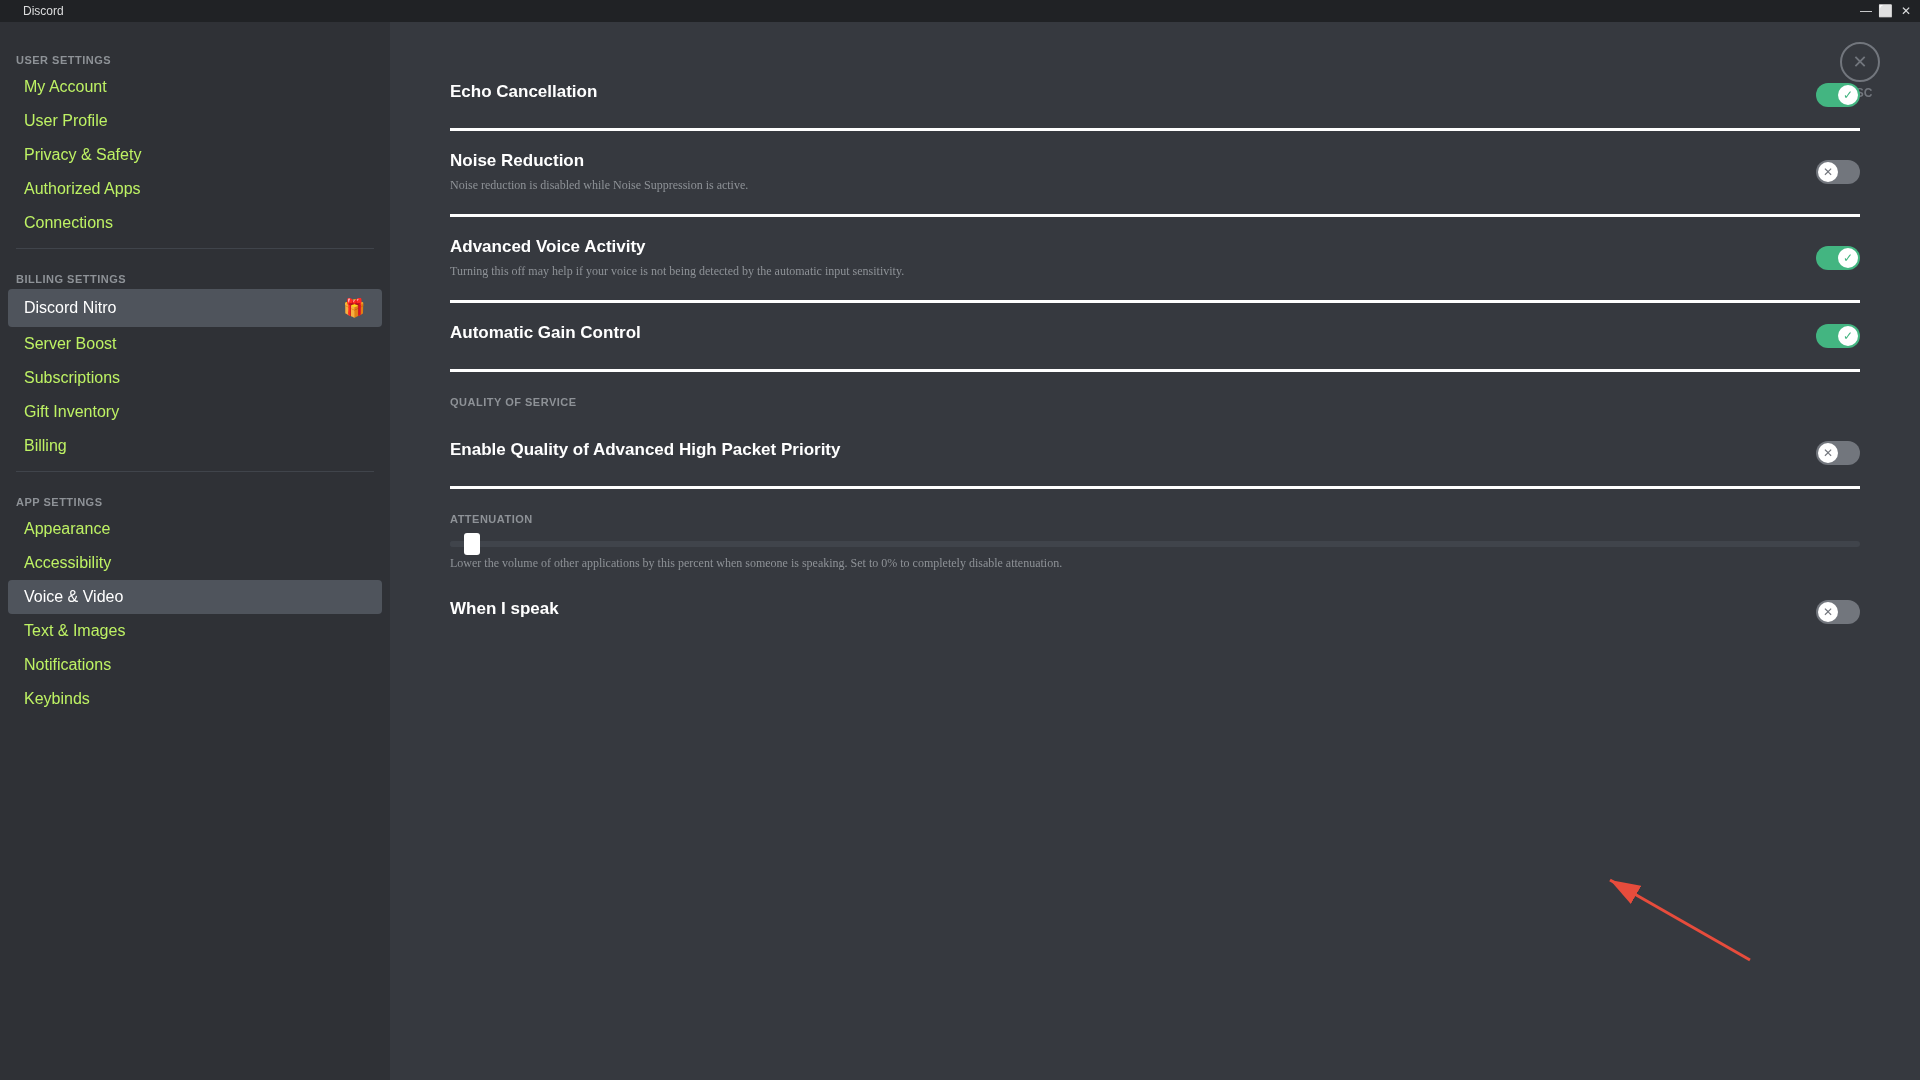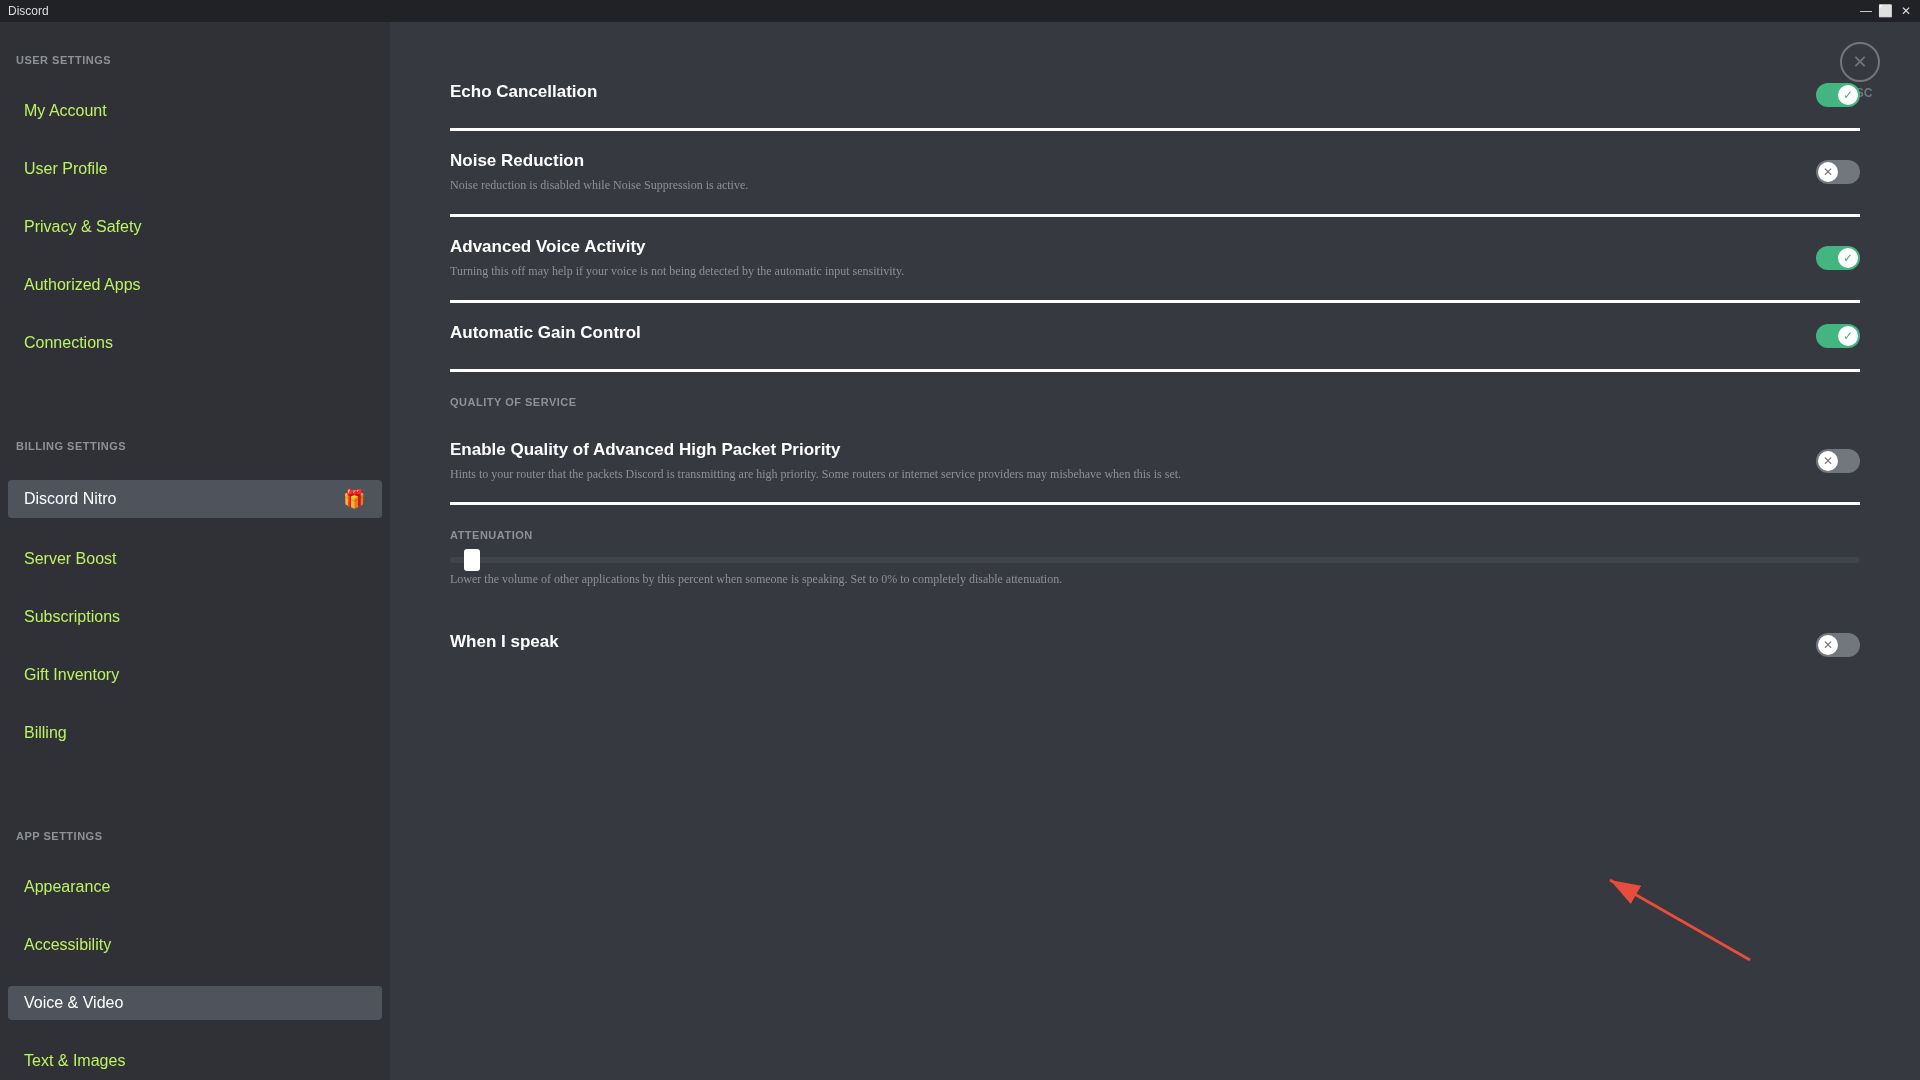--- a/index.html
+++ b/index.html
@@ -20,20 +20,21 @@
       background: #202225;
       display: flex;
       align-items: center;
       justify-content: space-between;
       padding: 0 8px;
       flex-shrink: 0;
     }
     .titlebar-title {
       font-size: 12px;
       color: #dcddde;
+      margin-left: 15px;
     }
     .titlebar-controls {
       display: flex;
       gap: 8px;
     }
     .titlebar-btn {
       width: 12px;
       height: 12px;
       background: none;
       border: none;
@@ -54,21 +55,20 @@
 
     
     .sidebar {
       width: 390px;
       background: #2f3136;
       display: flex;
       flex-direction: column;
       padding: 16px 0;
       overflow-y: auto;
       flex-shrink: 0;
-      gap: 24px;
     }
 
     .sidebar-section-label {
       padding: 16px 16px 4px 16px;
       font-size: 11px;
       font-weight: 700;
       color: #8e9297;
       text-transform: uppercase;
       letter-spacing: 0.5px;
     }
@@ -410,21 +410,20 @@
           <span class="toggle-check">✓</span>
         </div>
       </div>
     </div>
 
     <div class="section-header">QUALITY OF SERVICE</div>
 
     <div class="setting-row" style="position:relative;">
       <div class="setting-info">
         <div class="setting-title">Enable Quality of Advanced High Packet Priority</div>
-        <div class="setting-desc">Hints to your router that the packets Discord is transmitting are high priority. Some routers or internet service providers may misbehave when this is set.</div>
       </div>
       <div class="toggle off">
         <div class="toggle-knob">
           <span class="toggle-x">✕</span>
         </div>
       </div>
 
       <div class="arrow-annotation">
         <svg class="arrow-svg" viewBox="0 0 180 120">
           <defs>
@@ -438,21 +437,21 @@
     </div>
 
     <div class="section-header">ATTENUATION</div>
 
     <div class="slider-container">
       <div class="slider-track">
         <div class="slider-fill"></div>
         <div class="slider-thumb"></div>
       </div>
     </div>
-    <div class="setting-desc" style="margin-bottom:24px;">Lower the volume of other applications by this percent when someone is speaking. Set to 0% to completely disable attenuation.</div>
+    <div class="setting-desc" style="margin-bottom:8px;">Lower the volume of other applications by this percent when someone is speaking. Set to 0% to completely disable attenuation.</div>
 
     <div class="setting-row">
       <div class="setting-info">
         <div class="setting-title">When I speak</div>
       </div>
       <div class="toggle off">
         <div class="toggle-knob">
           <span class="toggle-x">✕</span>
         </div>
       </div>

